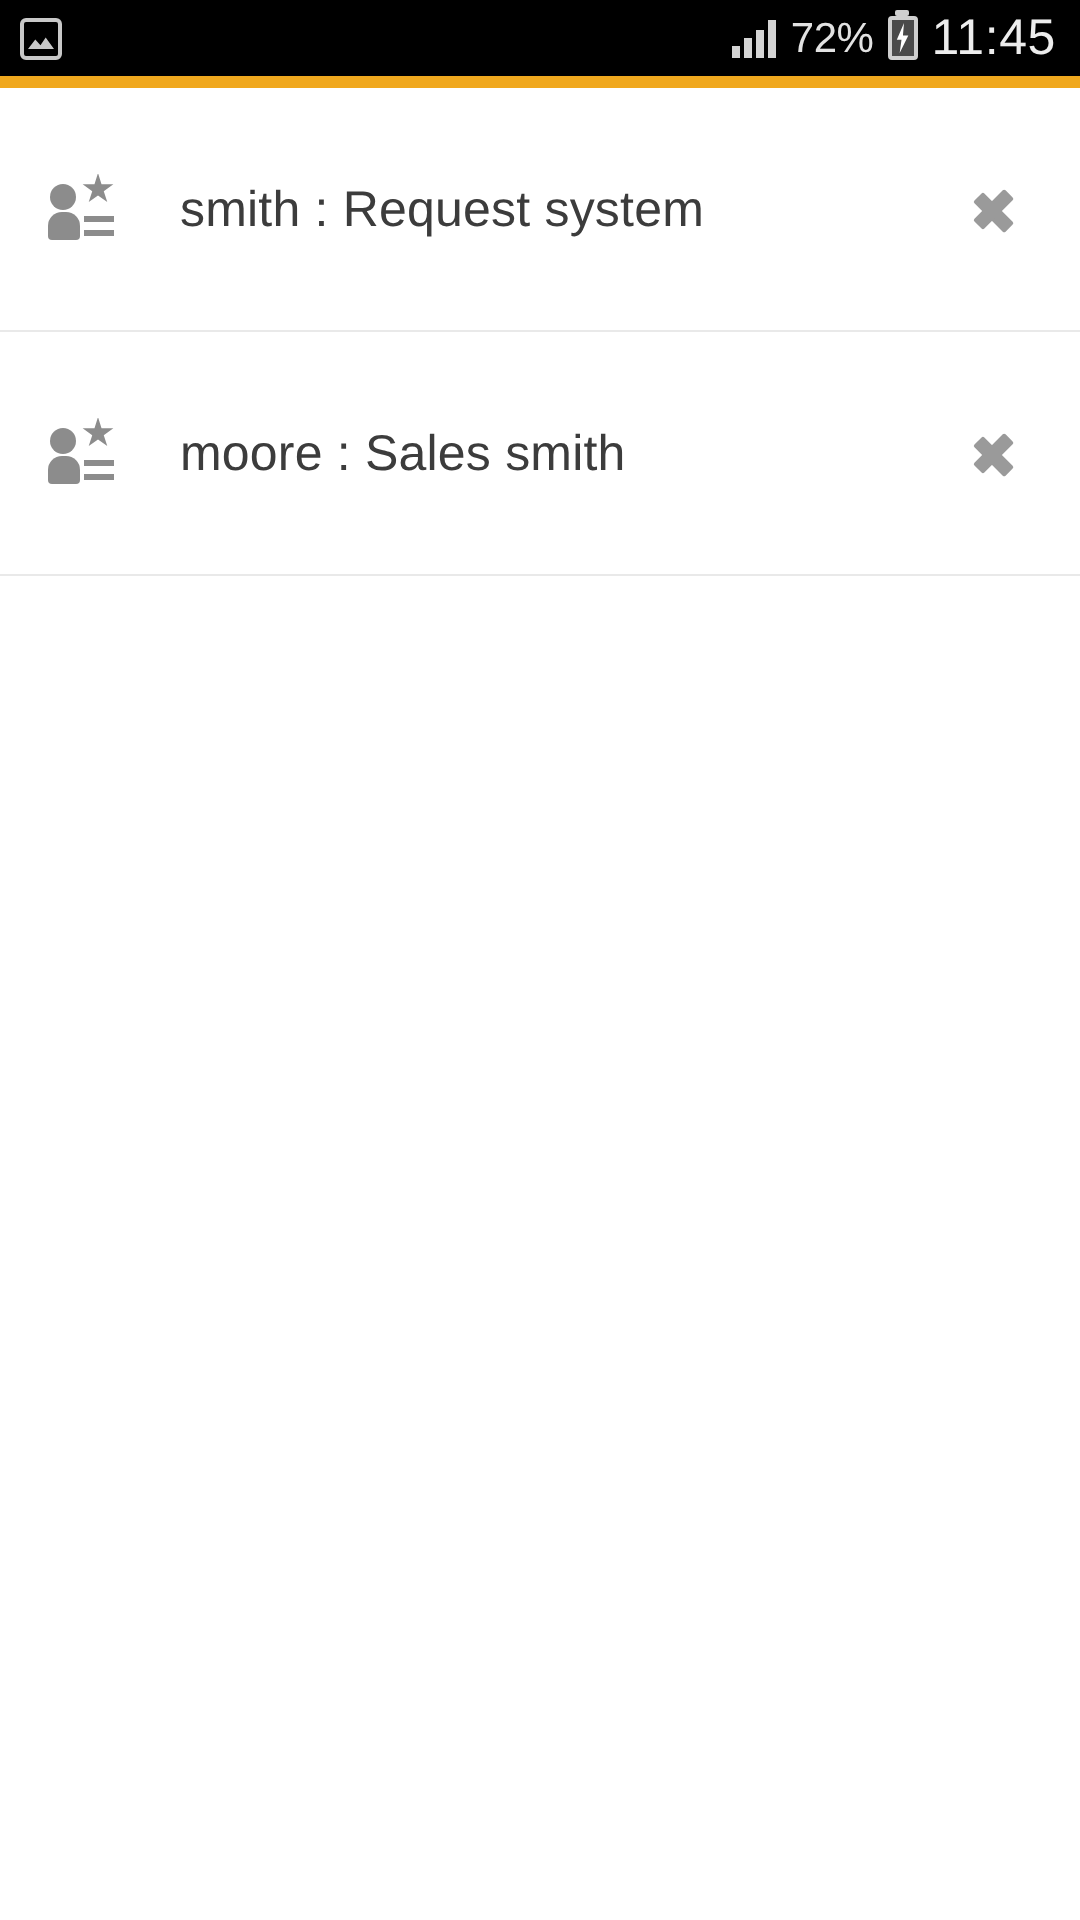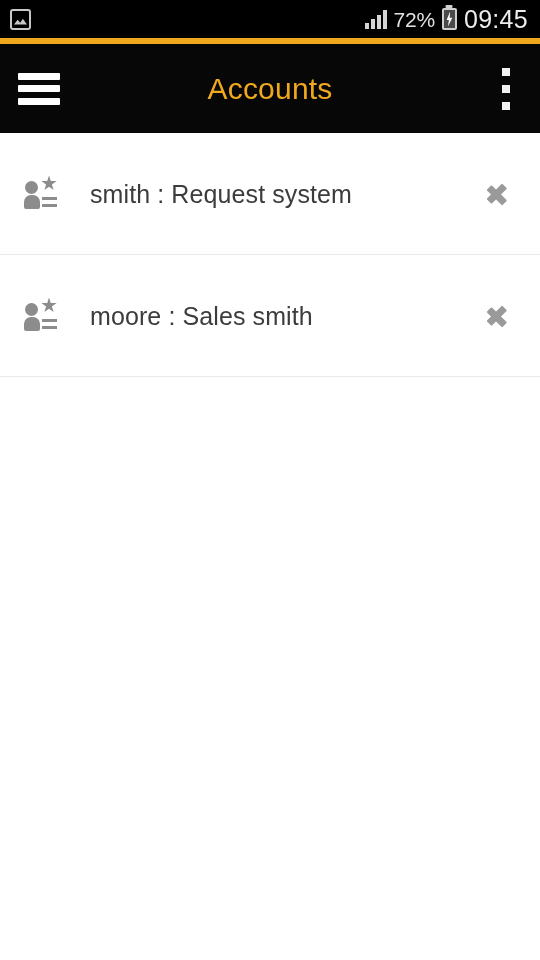--- a/index.html
+++ b/index.html
@@ -254,39 +254,26 @@
       <div class="signal">
         <i></i>
           <i></i>
           <i></i>
           <i></i>
       </div>
       <div class="batt-pct">72%</div>
       <div class="battery">
         <div class="bolt"></div>
       </div>
-      <div class="clock">09:45</div>
+      <div class="clock">11:45</div>
     </div>
   </div>
 
   <div class="accent-rule"></div>
 
-  <div class="appbar">
-    <div class="hamburger">
-      <span></span>
-        <span></span>
-        <span></span>
-    </div>
-    <div class="appbar-title">Accounts</div>
-    <div class="overflow">
-      <span></span>
-        <span></span>
-        <span></span>
-    </div>
-  </div>
 
   <div class="list">
 
     <div class="row">
       <div class="row-icon">
         <div class="head"></div>
           <div class="body"></div>
         <div class="star"></div>
           <div class="ln1"></div>
           <div class="ln2"></div>

